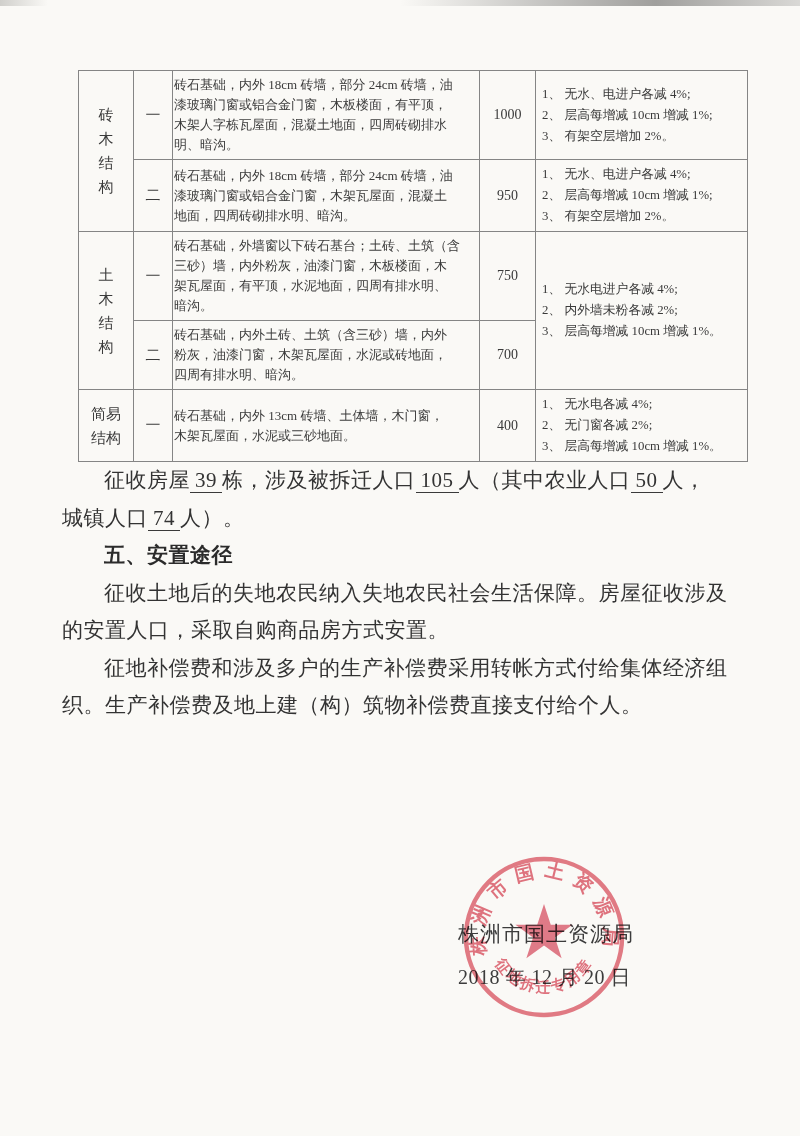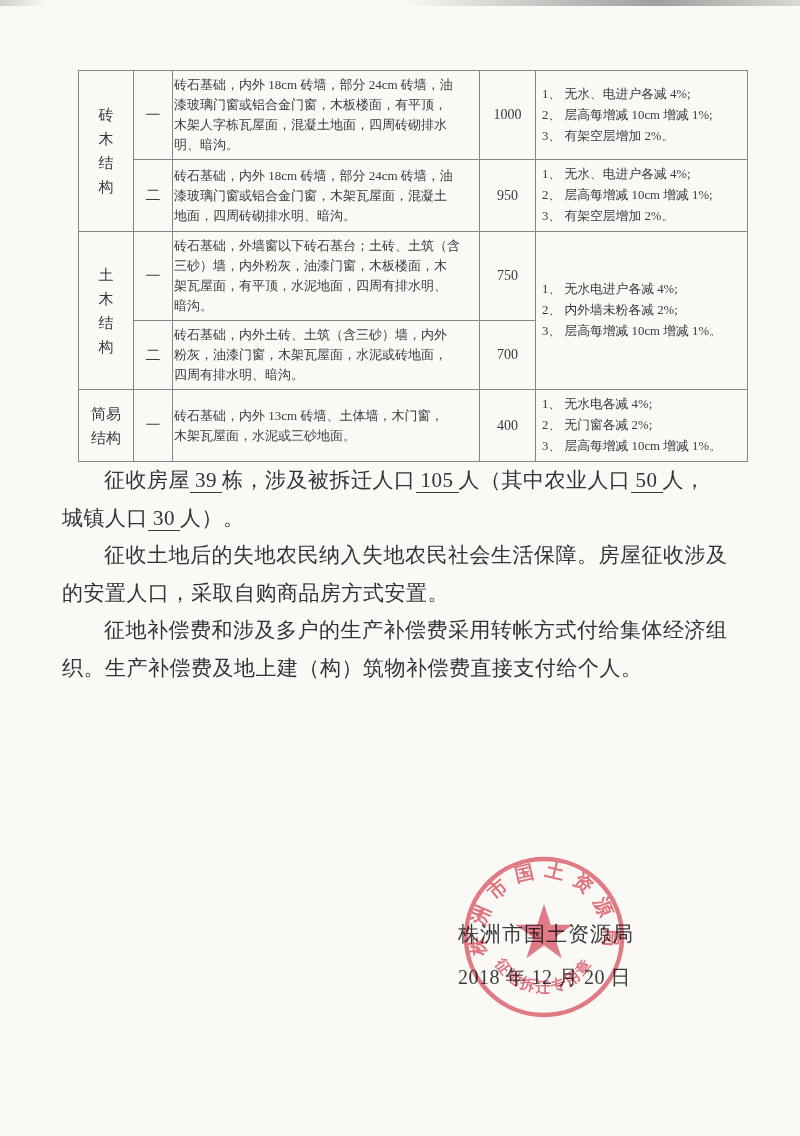--- a/index.html
+++ b/index.html
@@ -137,21 +137,22 @@
         <td class="price">400</td>
         <td class="adj">1、 无水电各减 4%;
 2、 无门窗各减 2%;
 3、 层高每增减 10cm 增减 1%。</td>
       </tr>
     </tbody>
   </table>
 
   <div class="body-text">
     <p><span>征收房屋</span><span class="num-u">39</span><span>栋，涉及被拆迁人口</span><span class="num-u">105</span><span>人（其中农业人口</span><span class="num-u">50</span><span>人，
-城镇人口</span><span class="num-u">30</span><span>人）。</span></p>
+城镇人口</span><span class="num-u">74</span><span>人）。</span></p>
+    <p class="heading">五、安置途径</p>
     <p>征收土地后的失地农民纳入失地农民社会生活保障。房屋征收涉及
 的安置人口，采取自购商品房方式安置。</p>
     <p>征地补偿费和涉及多户的生产补偿费采用转帐方式付给集体经济组
 织。生产补偿费及地上建（构）筑物补偿费直接支付给个人。</p>
   </div>
 
   <div class="signature">
     <div class="sig-org">株洲市国土资源局</div>
     <div class="sig-date">2018 年 12 月 20 日</div>
   </div>

